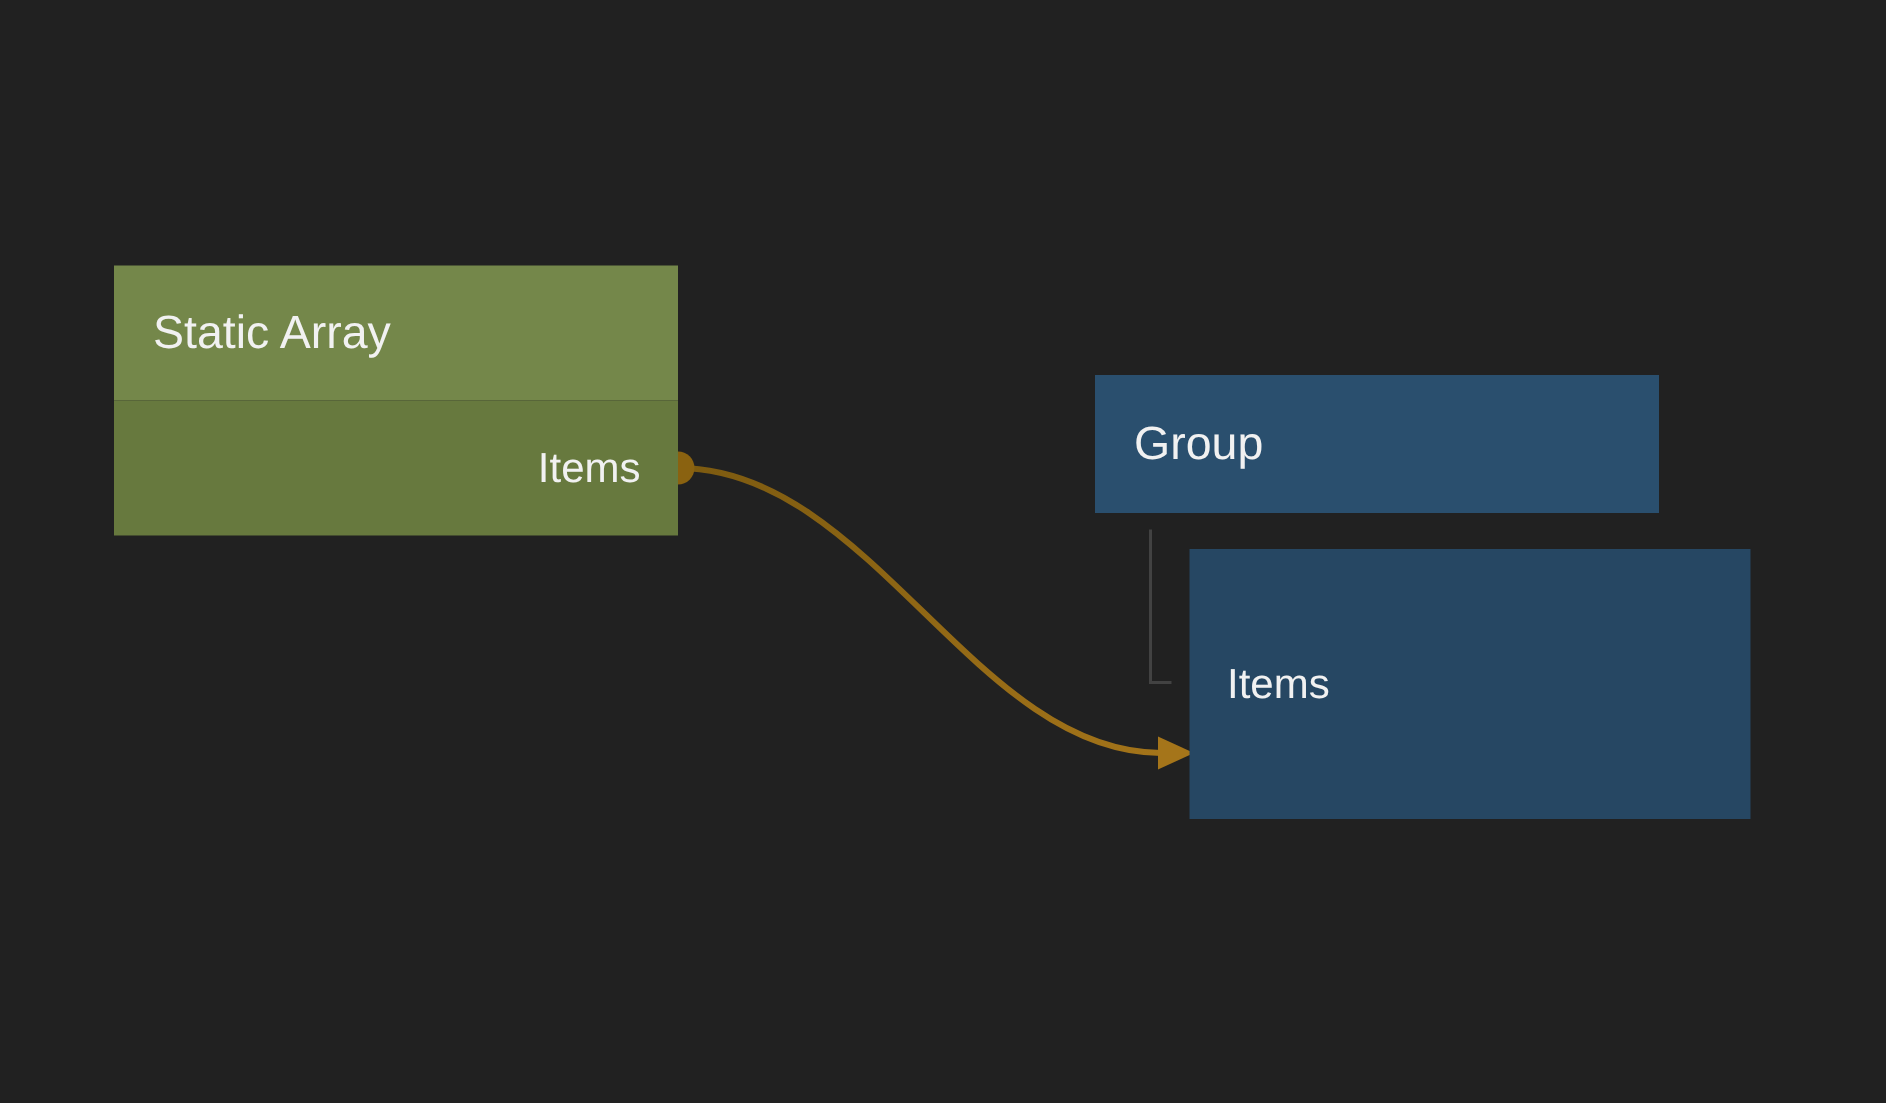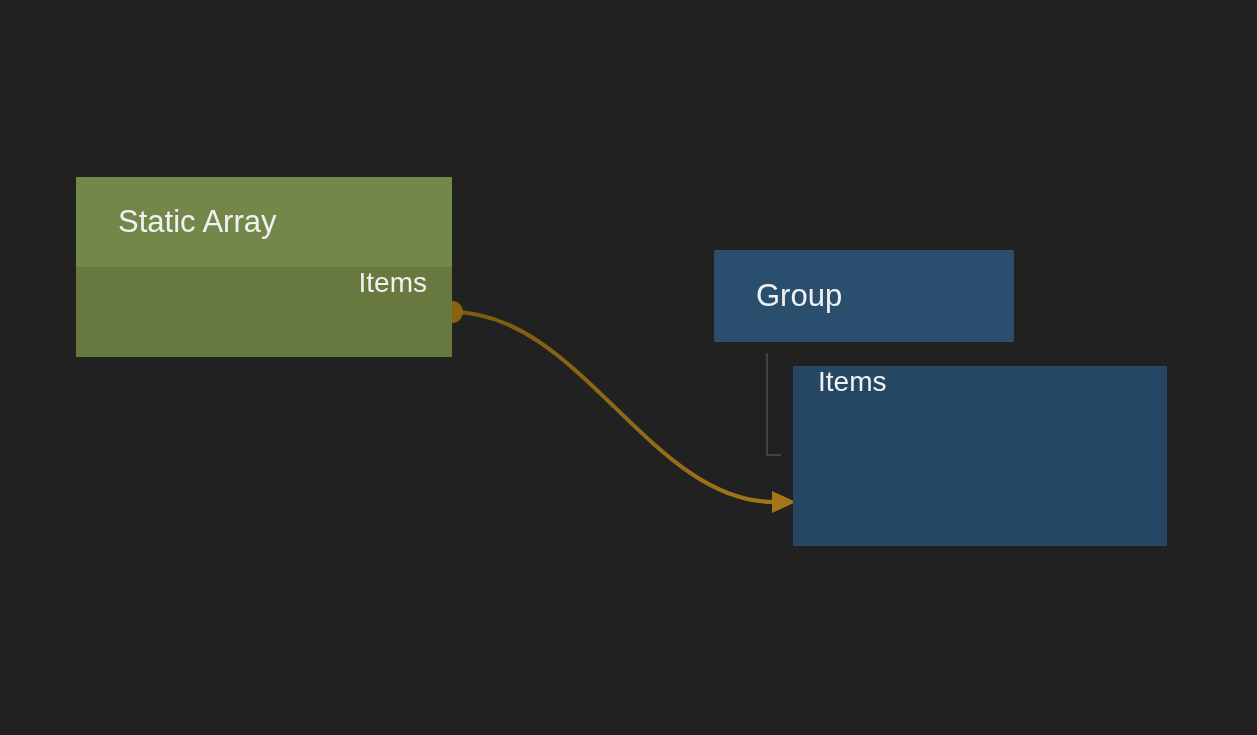--- a/index.html
+++ b/index.html
@@ -23,55 +23,56 @@
   }
   .node {
     position: absolute;
     display: flex;
     flex-direction: column;
     color: var(--text, #f1f1f1);
   }
   .node-header {
     display: flex;
     align-items: center;
-    padding-left: 42px;
+    padding-left: 26px;
     flex: 0 0 auto;
   }
   .node-title {
     font-size: 31px;
     font-weight: 400;
     color: var(--text, #f1f1f1);
     white-space: nowrap;
   }
   .node-body {
     flex: 1 1 auto;
     display: flex;
     flex-direction: column;
     justify-content: center;
   }
   .port-row {
     display: flex;
+    align-items: center;
     height: 100%;
   }
   .port-row.output { justify-content: flex-end; padding-right: 25px; }
   .port-row.input  { justify-content: flex-start; padding-left: 25px; }
   .port-label {
     font-size: 28px;
     font-weight: 400;
     color: var(--text, #f1f1f1);
     white-space: nowrap;
   }
 
   
   #node-static-array { left: 76px; top: 177px; width: 376px; height: 180px; }
   #node-static-array .node-header { height: 90px; background: var(--green-header, #74874a); }
   #node-static-array .node-body   { background: var(--green-body, #67793e); }
 
   
-  #node-group { left: 714px; top: 250px; width: 300px; height: 92px; }
+  #node-group { left: 730px; top: 250px; width: 376px; height: 92px; }
   #node-group .node-header { height: 92px; background: var(--blue-header, #2a4f6e); }
 
   
   #node-repeater { left: 793px; top: 366px; width: 374px; height: 180px; }
   #node-repeater .node-header { height: 89px; background: var(--blue-header, #2a4f6e); }
   #node-repeater .node-body   { background: var(--blue-body, #264763); }
 </style>
 </head>
 <body>
 

